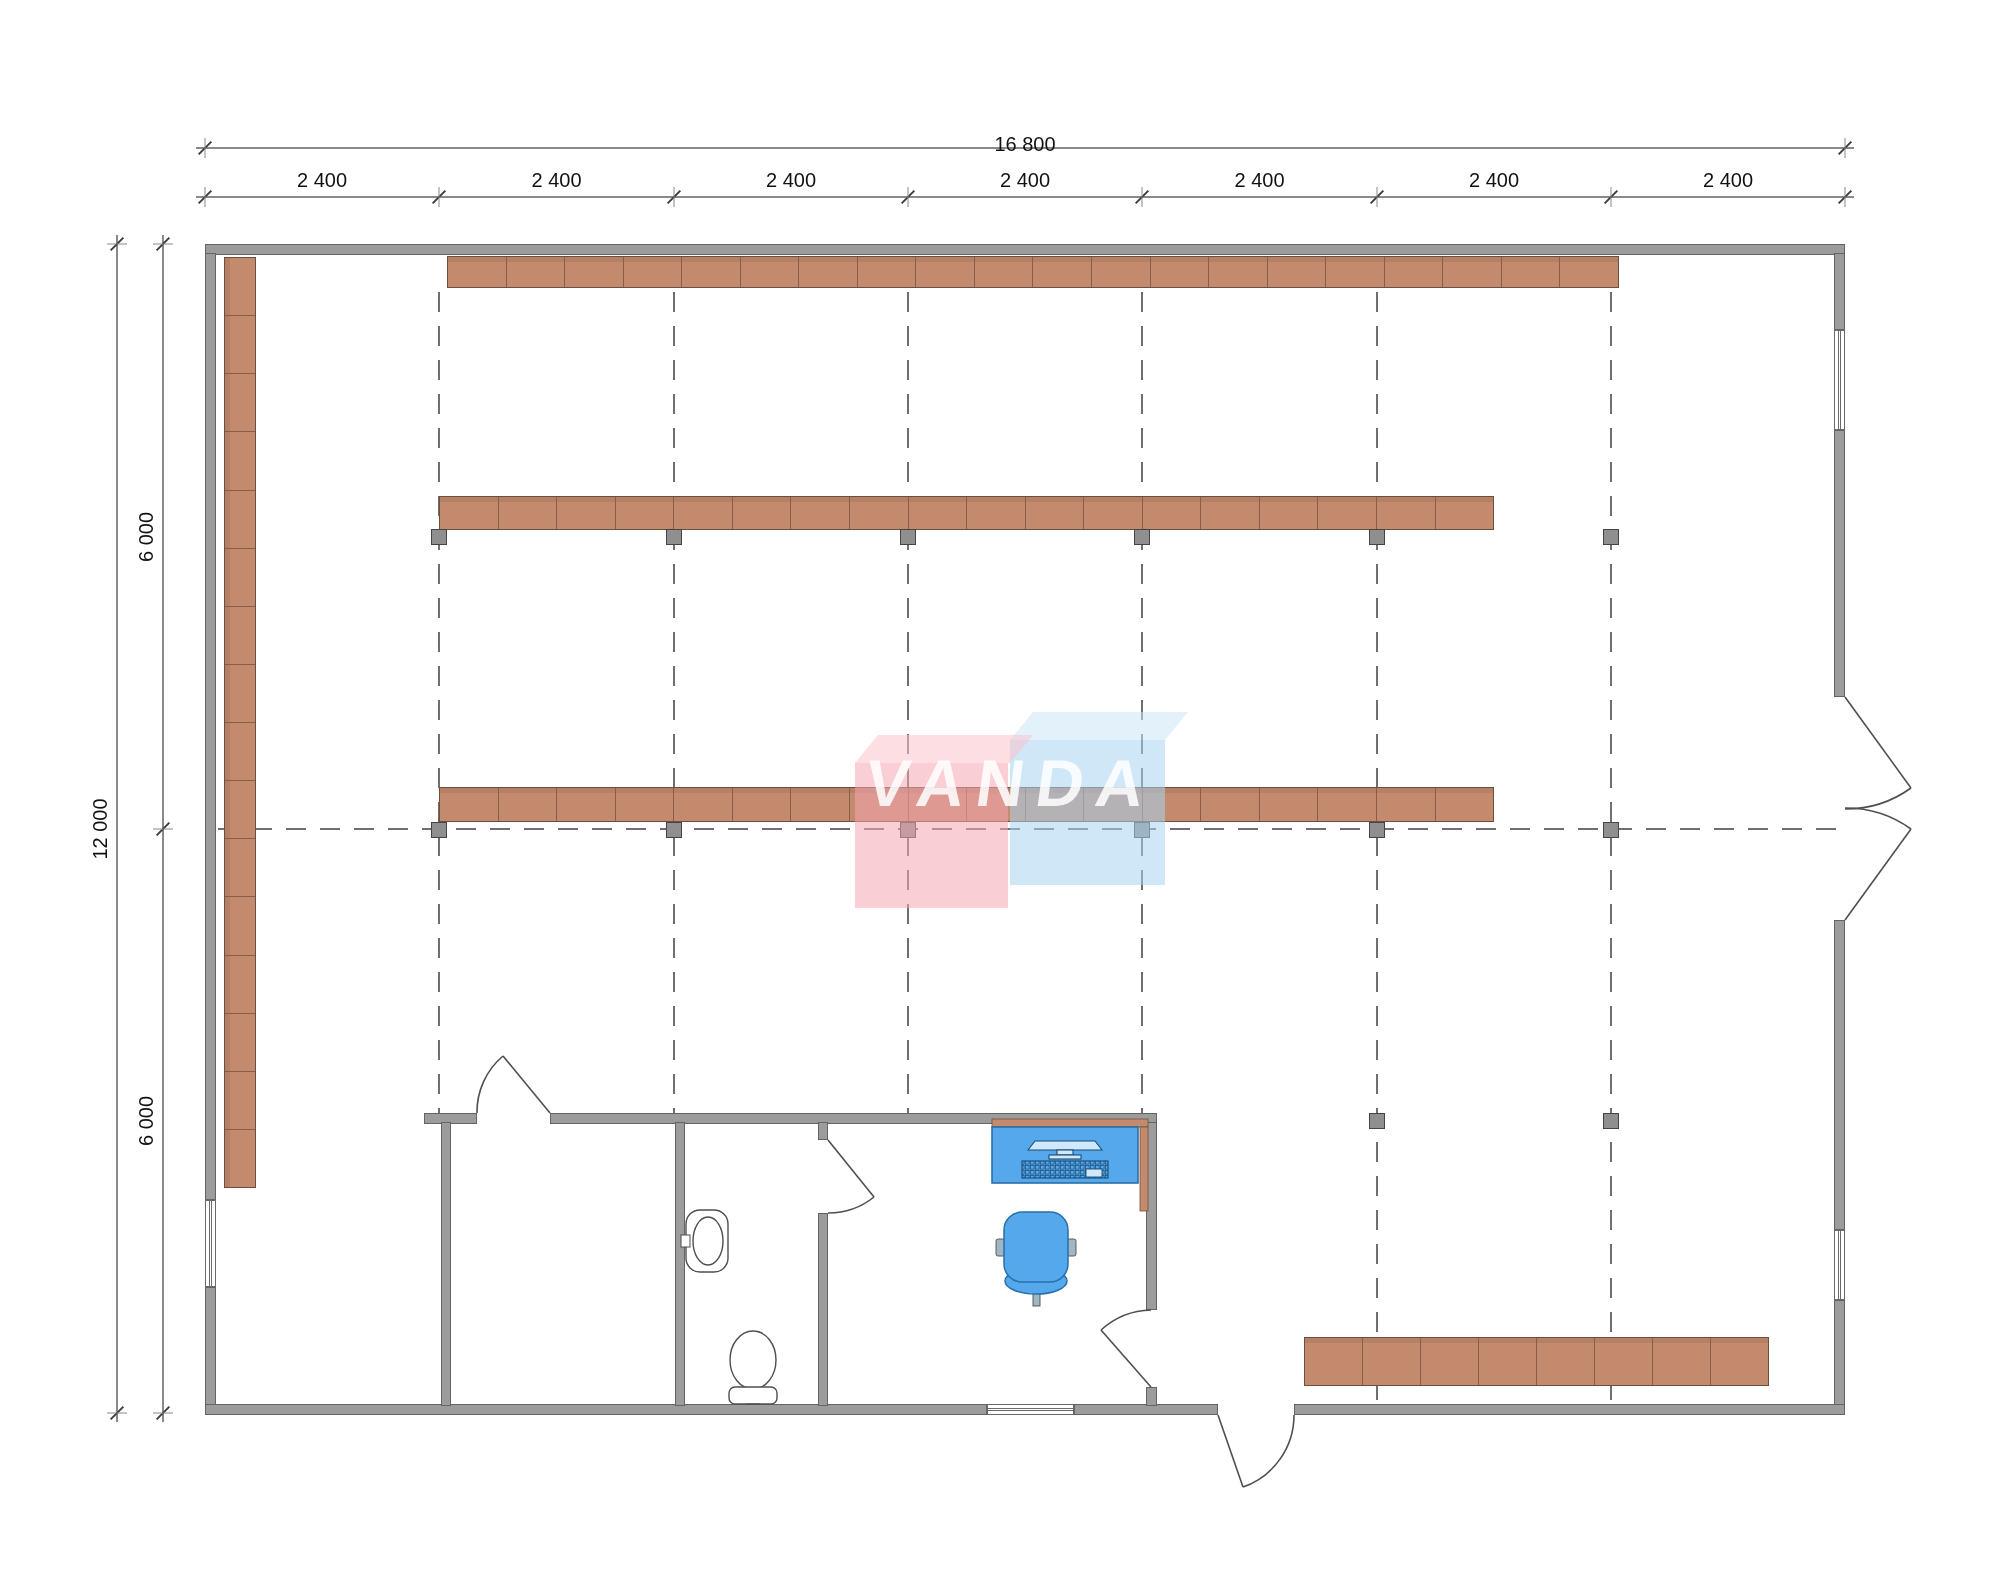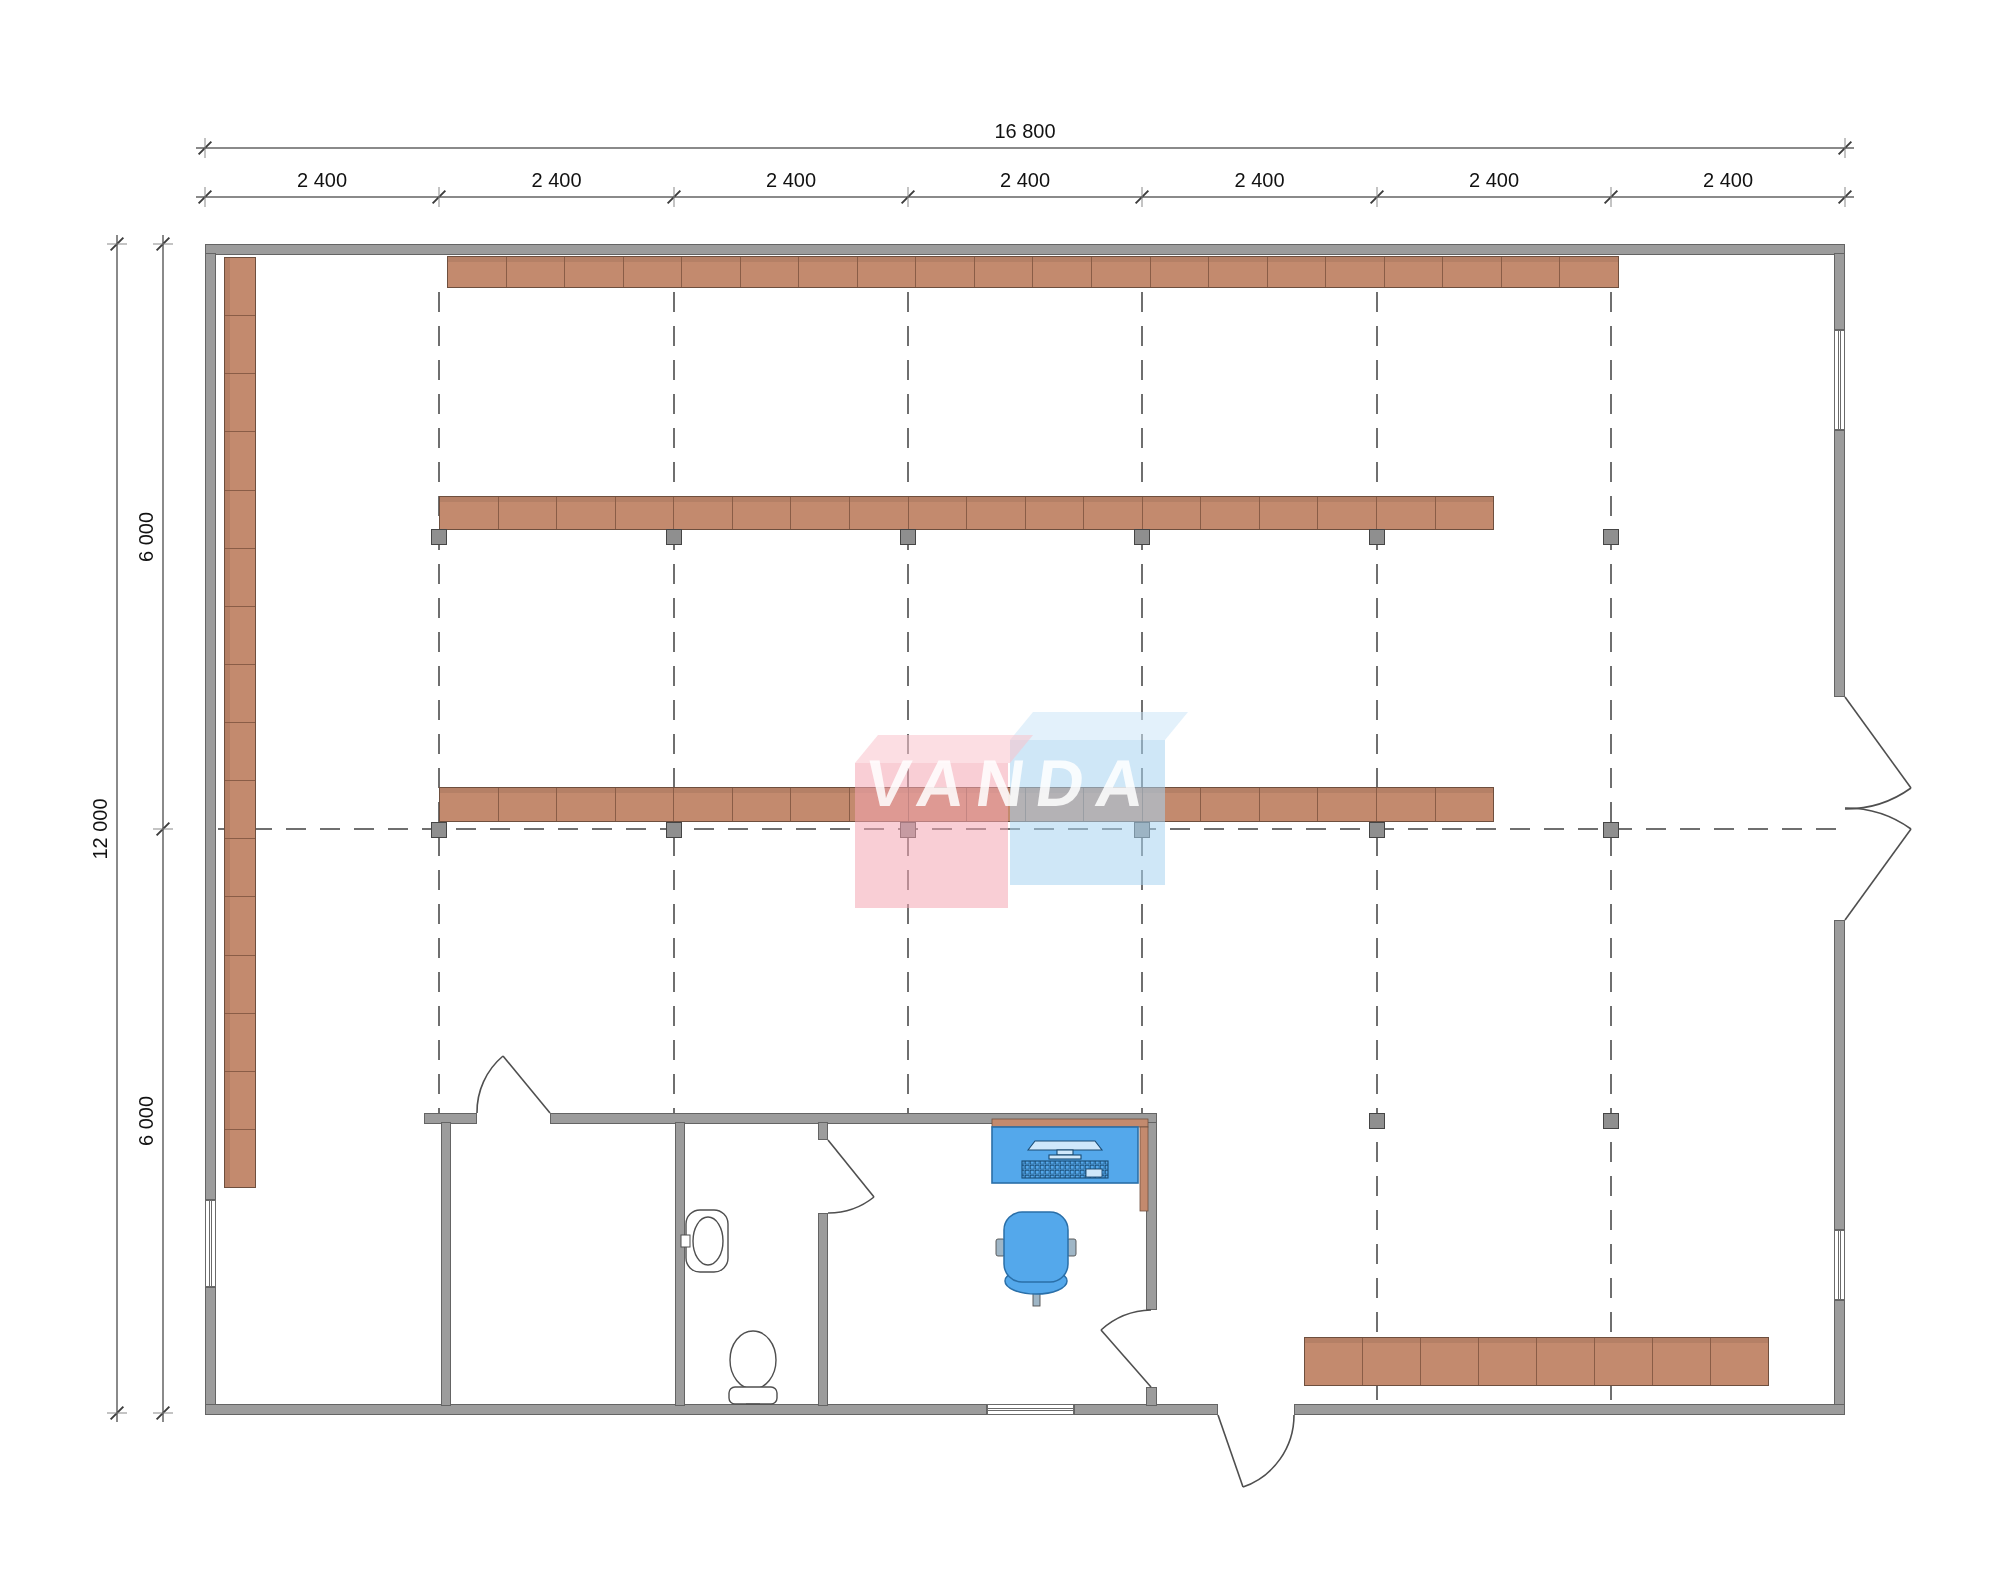--- a/index.html
+++ b/index.html
@@ -277,21 +277,21 @@
     <div class="wm-face" style="left: 855px; top: 763px; width: 153px; height: 145px; background: rgba(244, 166, 178, 0.55);"></div>
     <div id="wm-text" style="left:866px;top:748px;">VANDA</div>
   </div>
 
   <div id="dim-layer">
       <div class="abs dimline-h" style="left: 196px; top: 147px; width: 1658px;"></div>
       <div class="abs tick" style="left: 205px; top: 148px;"></div>
       <div class="abs extv" style="left: 205px; top: 138px;"></div>
       <div class="abs tick" style="left: 1845px; top: 148px;"></div>
       <div class="abs extv" style="left: 1845px; top: 138px;"></div>
-      <div class="abs dimtext" style="left: 1025px; top: 131px;">16 800</div>
+      <div class="abs dimtext" style="left: 1025px; top: 144px;">16 800</div>
       <div class="abs dimline-h" style="left: 196px; top: 196px; width: 1658px;"></div>
       <div class="abs tick" style="left: 205px; top: 197px;"></div>
       <div class="abs extv" style="left: 205px; top: 187px;"></div>
       <div class="abs tick" style="left: 439px; top: 197px;"></div>
       <div class="abs extv" style="left: 439px; top: 187px;"></div>
       <div class="abs tick" style="left: 674px; top: 197px;"></div>
       <div class="abs extv" style="left: 674px; top: 187px;"></div>
       <div class="abs tick" style="left: 908px; top: 197px;"></div>
       <div class="abs extv" style="left: 908px; top: 187px;"></div>
       <div class="abs tick" style="left: 1142px; top: 197px;"></div>

